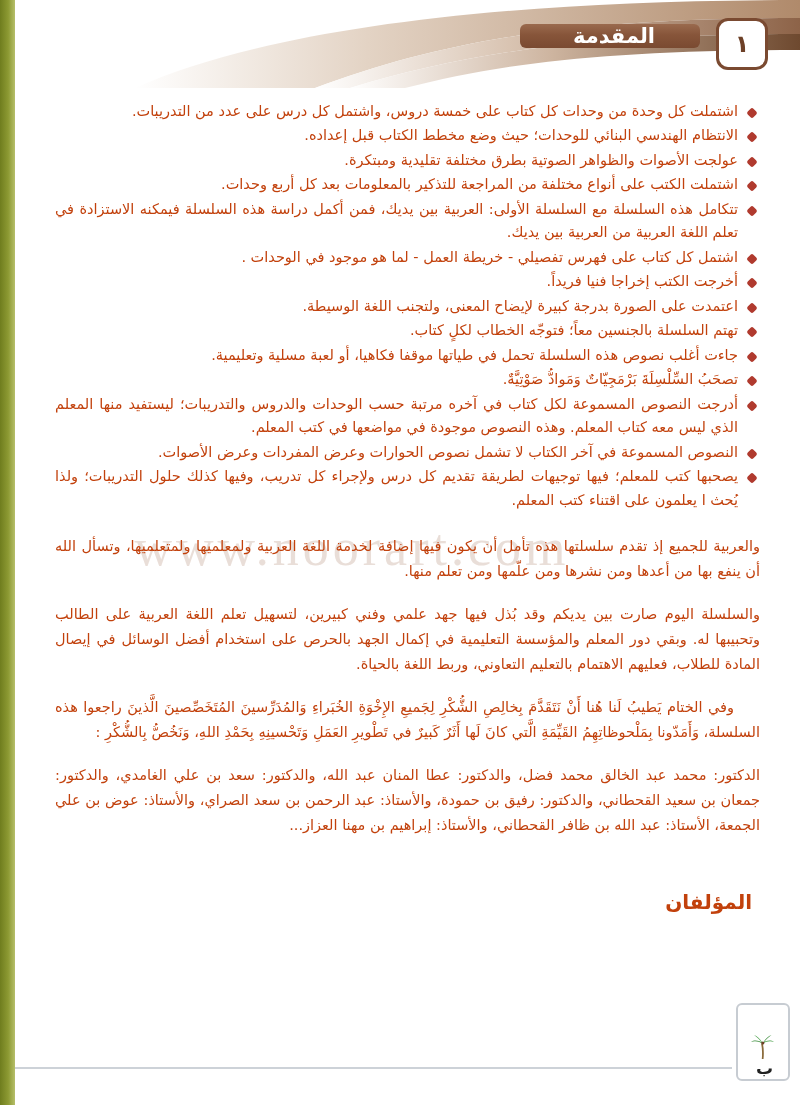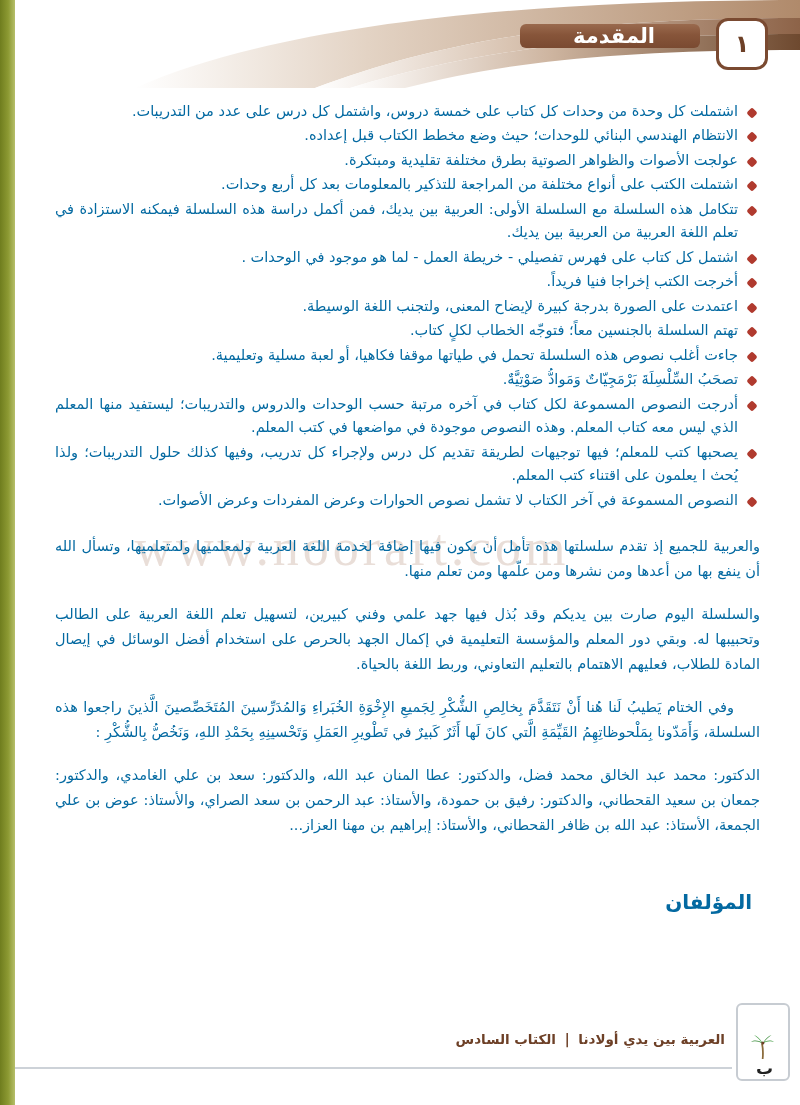--- a/index.html
+++ b/index.html
@@ -100,21 +100,21 @@
     opacity: 0.85;
   }
 
   
   .content {
     position: absolute;
     top: 100px;
     right: 40px;
     left: 55px;
     font-family: "DejaVu Sans", sans-serif;
-    color: #0369a1;
+    color: #c2410c;
     z-index: 10;
   }
 
   ul.bullets {
     list-style: none;
     margin: 0;
     padding: 0;
   }
   ul.bullets li {
     position: relative;
@@ -254,41 +254,36 @@
     <li>عولجت الأصوات والظواهر الصوتية بطرق مختلفة تقليدية ومبتكرة.</li>
     <li>اشتملت الكتب على أنواع مختلفة من المراجعة للتذكير بالمعلومات بعد كل أربع وحدات.</li>
     <li>تتكامل هذه السلسلة مع السلسلة الأولى: العربية بين يديك، فمن أكمل دراسة هذه السلسلة فيمكنه الاستزادة في تعلم اللغة العربية من العربية بين يديك.</li>
     <li>اشتمل كل كتاب على فهرس تفصيلي - خريطة العمل - لما هو موجود في الوحدات .</li>
     <li>أخرجت الكتب إخراجا فنيا فريداً.</li>
     <li>اعتمدت على الصورة بدرجة كبيرة لإيضاح المعنى، ولتجنب اللغة الوسيطة.</li>
     <li>تهتم السلسلة بالجنسين معاً؛ فتوجّه الخطاب لكلٍ كتاب.</li>
     <li>جاءت أغلب نصوص هذه السلسلة تحمل في طياتها موقفا فكاهيا، أو لعبة مسلية وتعليمية.</li>
     <li>تصحَبُ السِّلْسِلَةَ بَرْمَجِيّاتٌ وَمَوادُّ صَوْتِيَّةٌ.</li>
     <li>أدرجت النصوص المسموعة لكل كتاب في آخره مرتبة حسب الوحدات والدروس والتدريبات؛ ليستفيد منها المعلم الذي ليس معه كتاب المعلم. وهذه النصوص موجودة في مواضعها في كتب المعلم.</li>
+    <li>النصوص المسموعة في آخر الكتاب لا تشمل نصوص الحوارات وعرض المفردات وعرض الأصوات.</li>
     <li>يصحبها كتب للمعلم؛ فيها توجيهات لطريقة تقديم كل درس ولإجراء كل تدريب، وفيها كذلك حلول التدريبات؛ ولذا يُحث ا يعلمون على اقتناء كتب المعلم.</li>
-    <li>النصوص المسموعة في آخر الكتاب لا تشمل نصوص الحوارات وعرض المفردات وعرض الأصوات.</li>
   </ul>
 
   <div class="para-block">
     <p class="para">والعربية للجميع إذ تقدم سلسلتها هذه تأمل أن يكون فيها إضافة لخدمة اللغة العربية ولمعلميها ولمتعلميها، وتسأل الله أن ينفع بها من أعدها ومن نشرها ومن علّمها ومن تعلم منها.</p>
     <p class="para">والسلسلة اليوم صارت بين يديكم وقد بُذل فيها جهد علمي وفني كبيرين، لتسهيل تعلم اللغة العربية على الطالب وتحبيبها له. وبقي دور المعلم والمؤسسة التعليمية في إكمال الجهد بالحرص على استخدام أفضل الوسائل في إيصال المادة للطلاب، فعليهم الاهتمام بالتعليم التعاوني، وربط اللغة بالحياة.</p>
     <p class="para indent">وفي الختام يَطيبُ لَنا هُنا أَنْ نَتَقَدَّمَ بِخالِصِ الشُّكْرِ لِجَميعِ الإِخْوَةِ الخُبَراءِ وَالمُدَرِّسينَ المُتَخَصِّصينَ الَّذينَ راجعوا هذه السلسلة، وَأَمَدّونا بِمَلْحوظاتِهِمُ القَيِّمَةِ الَّتي كانَ لَها أَثَرٌ كَبيرٌ في تَطْويرِ العَمَلِ وَتَحْسينِهِ بِحَمْدِ اللهِ، وَنَخُصُّ بِالشُّكْرِ :</p>
     <p class="para">الدكتور: محمد عبد الخالق محمد فضل، والدكتور: عطا المنان عبد الله، والدكتور: سعد بن علي الغامدي، والدكتور: جمعان بن سعيد القحطاني، والدكتور: رفيق بن حمودة، والأستاذ: عبد الرحمن بن سعد الصراي، والأستاذ: عوض بن علي الجمعة، الأستاذ: عبد الله بن ظافر القحطاني، والأستاذ: إبراهيم بن مهنا العزاز...</p>
   </div>
 
   <div class="signature">المؤلفان</div>
 </div>
 
 <div class="footer">
   <div class="footer-rule"></div>
-  <div class="footer-text">
-    <span>العربية بين يدي أولادنا</span>
-    <span class="footer-sep">|</span>
-    <span>الكتاب السادس</span>
-  </div>
   <div class="footer-badge"></div>
   <svg class="palm" viewBox="0 0 30 30">
     <path d="M15 13 C16 18 16 24 15.5 28 L13.8 28 C14.3 24 14.2 18 13.2 13 Z" fill="#8a6a3a"></path>
     <path d="M14.5 12 C10 9 6 9 3 11 C7 9.5 11 10.5 14 12.5 Z" fill="#3f8f3f"></path>
     <path d="M14.8 12 C19 9 23 9 26 11 C22 9.5 18 10.5 15.2 12.5 Z" fill="#4ba14b"></path>
     <path d="M14.6 12 C12 7.5 9 5 6 4 C9.5 6.5 12.5 9 14 12.6 Z" fill="#4ba14b"></path>
     <path d="M15 12 C17.5 7.5 20.5 5 23.5 4 C20 6.5 17 9 15.5 12.6 Z" fill="#3f8f3f"></path>
     <circle cx="14.8" cy="12" r="1.6" fill="#6d4027"></circle>
   </svg>
   <div class="footer-page-num">ب</div>

